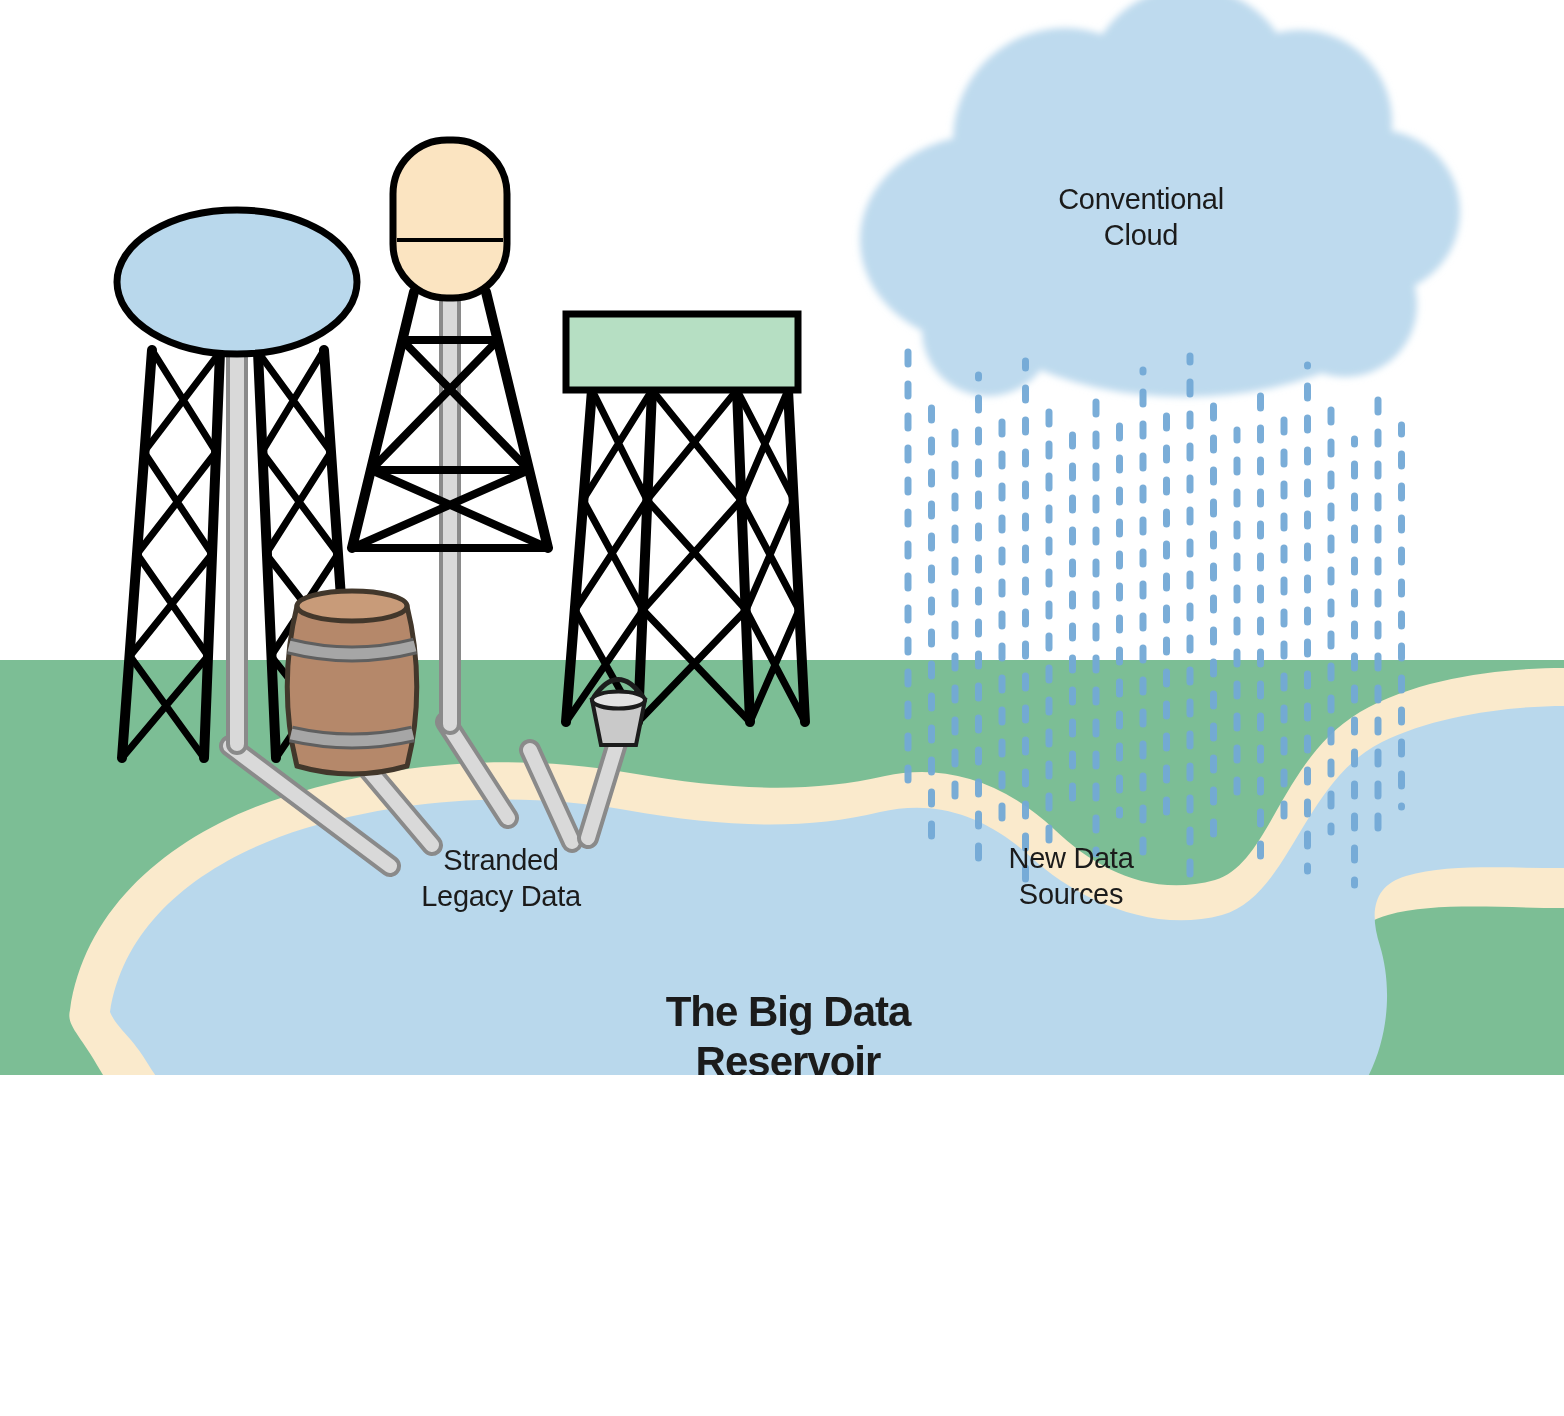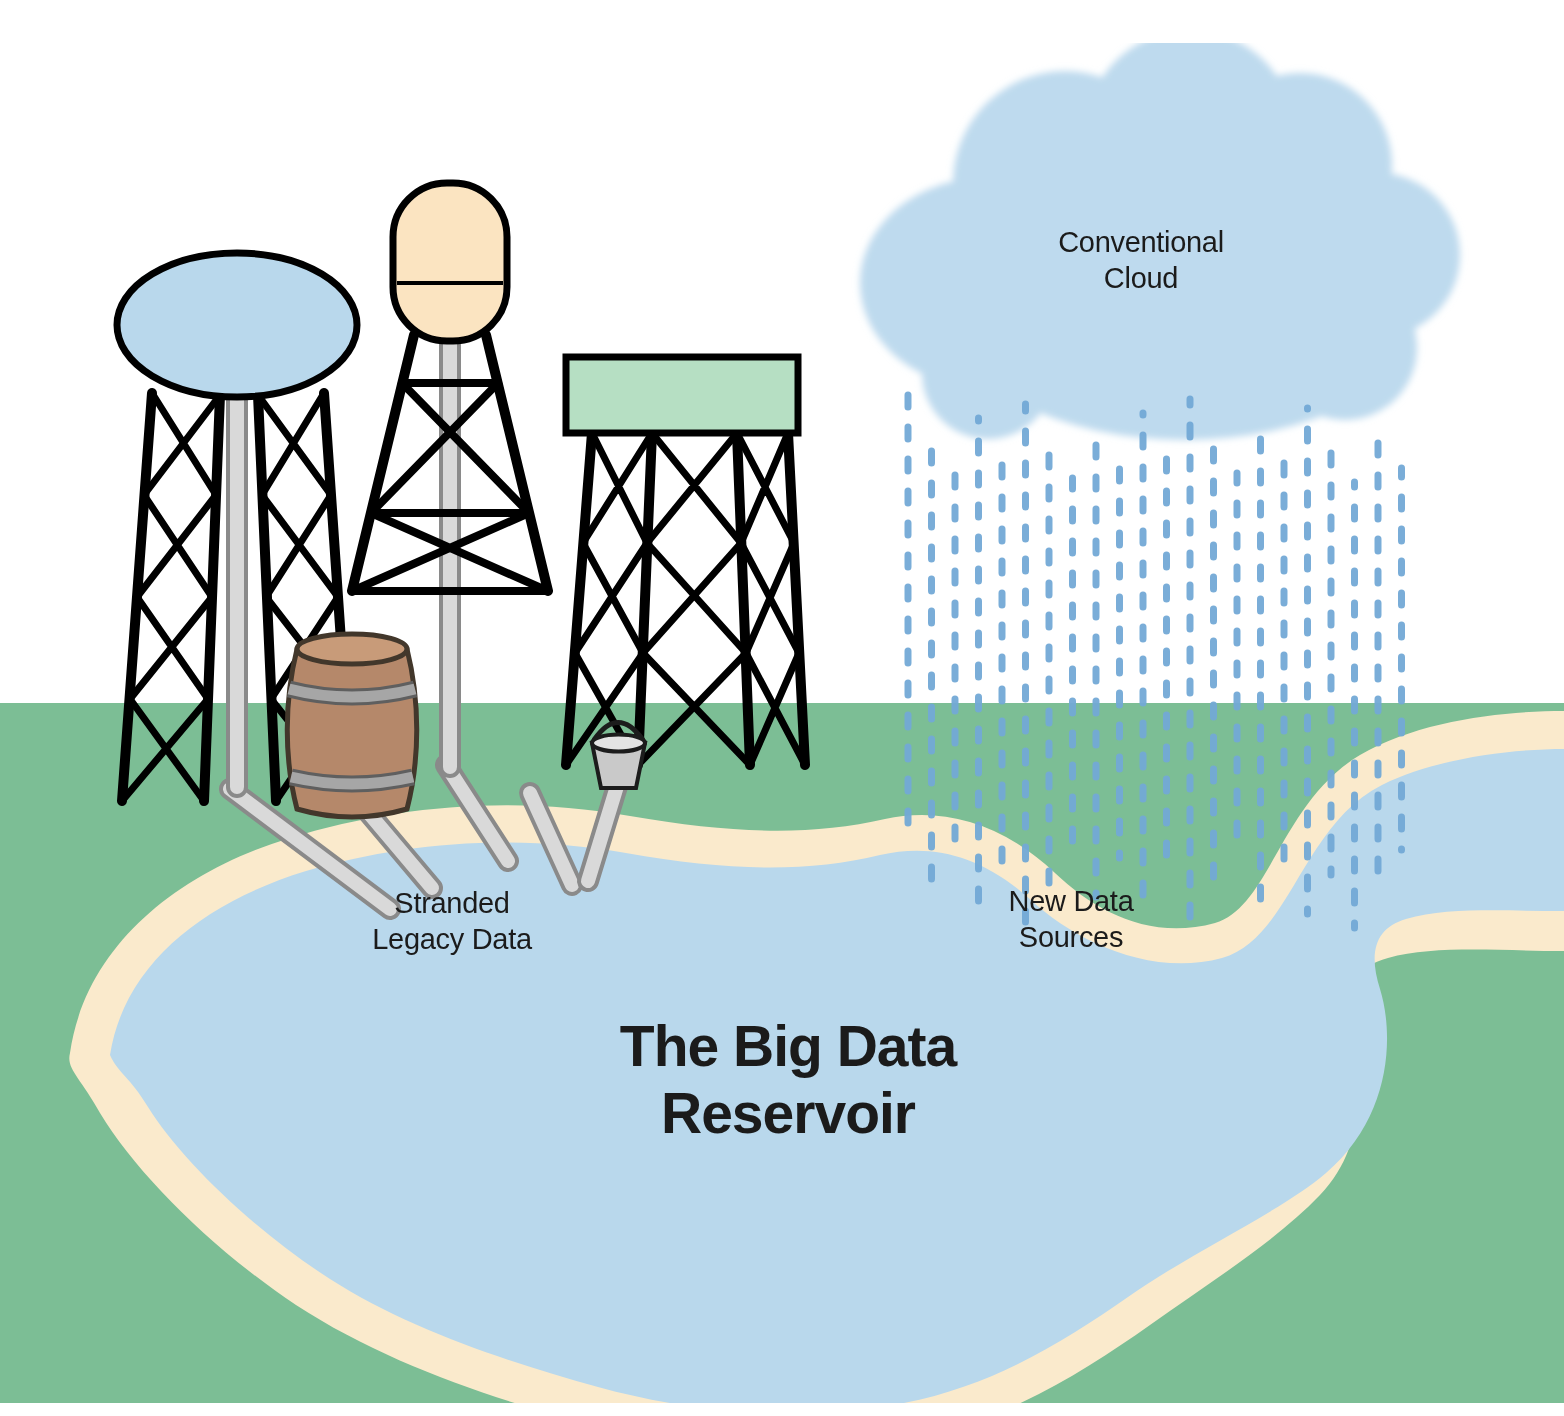--- a/index.html
+++ b/index.html
@@ -1,17 +1,17 @@
 <!DOCTYPE html>
 <html style="--sky: #ffffff; --ground: #7cbe95; --sand: #faeacc; --water: #b9d8ec; --cloud: #bedaee; --rain: #73a9d6; --tank-blue: #b9d8ec; --tank-cream: #fbe4c1; --tank-green: #b6dfc3; --structure: #000000; --pipe: #d9d9d9; --pipe-stroke: #8a8a8a; --barrel: #b5886a; --barrel-top: #c89b79; --barrel-edge: #42372b; --band: #a6a6a6; --band-edge: #5f5f5f; --bucket: #c9c9c9; --bucket-rim: #e3e3e3; --text: #1b1b1b;"><head>
 <meta charset="utf-8">
 <style>
   html,body{margin:0;padding:0;background:#ffffff;}
   body{font-family:"Liberation Sans",sans-serif;}
-  .stage{position:relative;width:1564px;height:1360px;overflow:hidden;background:var(--sky,#fff);margin-top:43px;}
+  .stage{position:relative;width:1564px;height:1075px;overflow:hidden;background:var(--sky,#fff);}
   .stage svg{position:absolute;left:0;top:0;}
 
   
   .fill-ground{fill:var(--ground);}
   .fill-sand{fill:var(--sand);}
   .fill-water{fill:var(--water);}
   .fill-cloud{fill:var(--cloud);}
   .lattice{stroke:var(--structure);stroke-linecap:round;fill:none;}
   .legs{stroke-width:10;}
   .braces{stroke-width:7;}
@@ -28,21 +28,21 @@
   .band-under{stroke:var(--band-edge);stroke-width:17;fill:none;}
   .band-over{stroke:var(--band);stroke-width:11;fill:none;}
   .bucket-body{fill:var(--bucket);stroke:#1c1c1c;stroke-width:4;}
   .bucket-rim{fill:var(--bucket-rim);stroke:#1c1c1c;stroke-width:4;}
   .bucket-handle{stroke:#1c1c1c;stroke-width:5;fill:none;}
   #rain-lines line{stroke:var(--rain);stroke-width:7;stroke-linecap:round;stroke-dasharray:12 20;opacity:.95;}
 
   .label{position:absolute;transform:translate(-50%,-50%);text-align:center;
          white-space:pre-line;color:var(--text);}
   .label-small{font-size:29px;line-height:1.24;letter-spacing:-0.3px;font-weight:400;}
-  .label-title{font-size:57px;line-height:1.18;font-weight:bold;letter-spacing:-1px;}
+  .label-title{font-size:42px;line-height:1.18;font-weight:bold;letter-spacing:-1px;}
 </style>
 </head>
 <body>
 
 <div class="stage">
 
   <svg width="1564" height="1416" viewBox="0 0 1564 1416">
     <defs>
       <filter id="soft" x="-10%" y="-10%" width="120%" height="120%">
         <feGaussianBlur stdDeviation="3.5"></feGaussianBlur>
@@ -198,21 +198,21 @@
         <line x1="1331.0" x2="1331.0" y1="402" y2="832" stroke-dashoffset="24"></line>
         <line x1="1354.5" x2="1354.5" y1="439" y2="885" stroke-dashoffset="7"></line>
         <line x1="1378.0" x2="1378.0" y1="388" y2="846" stroke-dashoffset="20"></line>
         <line x1="1401.5" x2="1401.5" y1="425" y2="807" stroke-dashoffset="3"></line>
       </g>
   </svg>
 
   <div class="label label-small" style="left:1141px;top:218px;">Conventional
 Cloud</div>
 
-  <div class="label label-small" style="left:452px;top:879px;">Stranded
+  <div class="label label-small" style="left:501px;top:879px;">Stranded
 Legacy Data</div>
 
   <div class="label label-small" style="left:1071px;top:877px;text-align:center;">New Data
 Sources</div>
 
   <div class="label label-title" style="left:788px;top:1037px;">The Big Data
 Reservoir</div>
 </div>
 
 </body></html>

